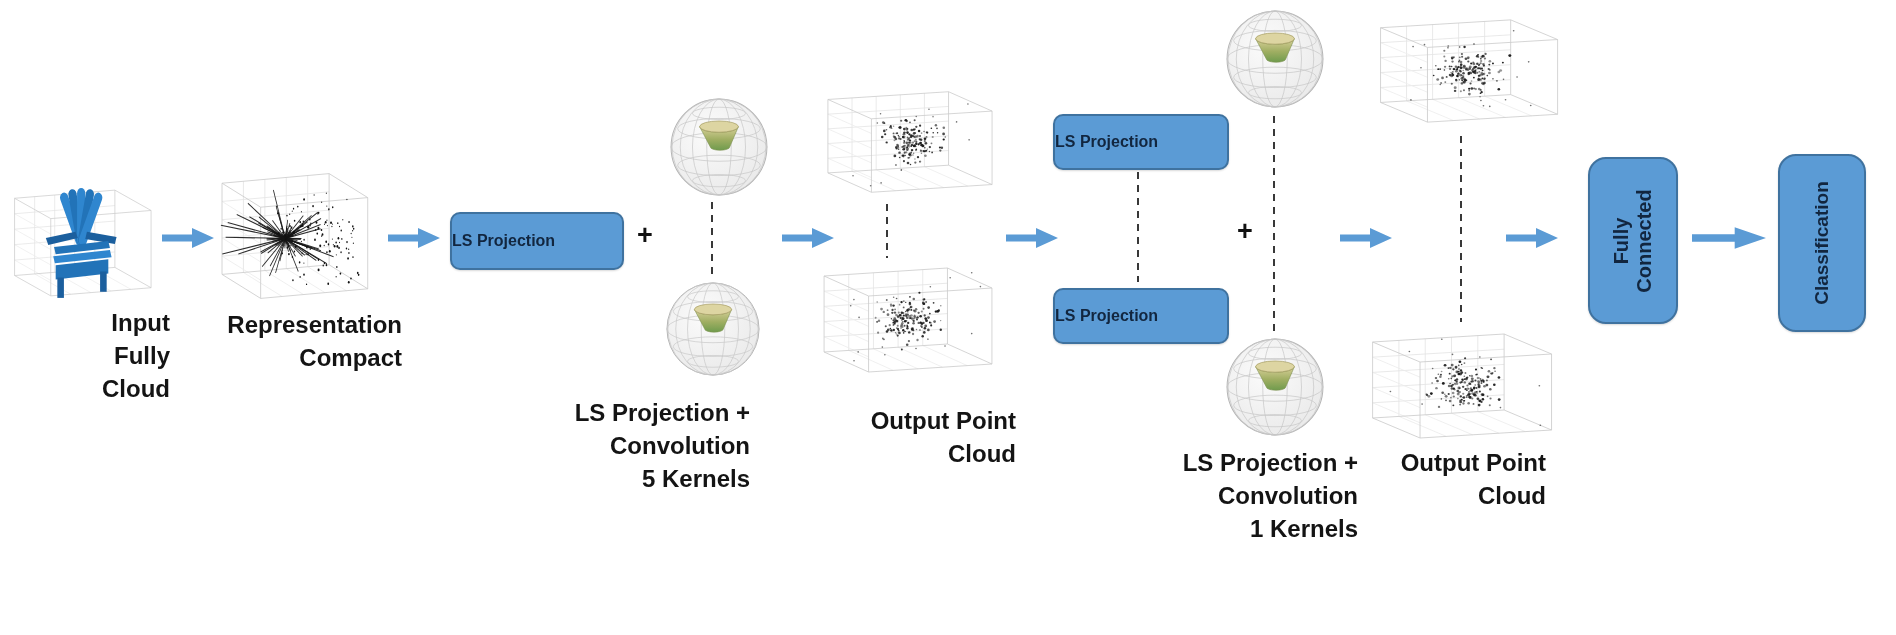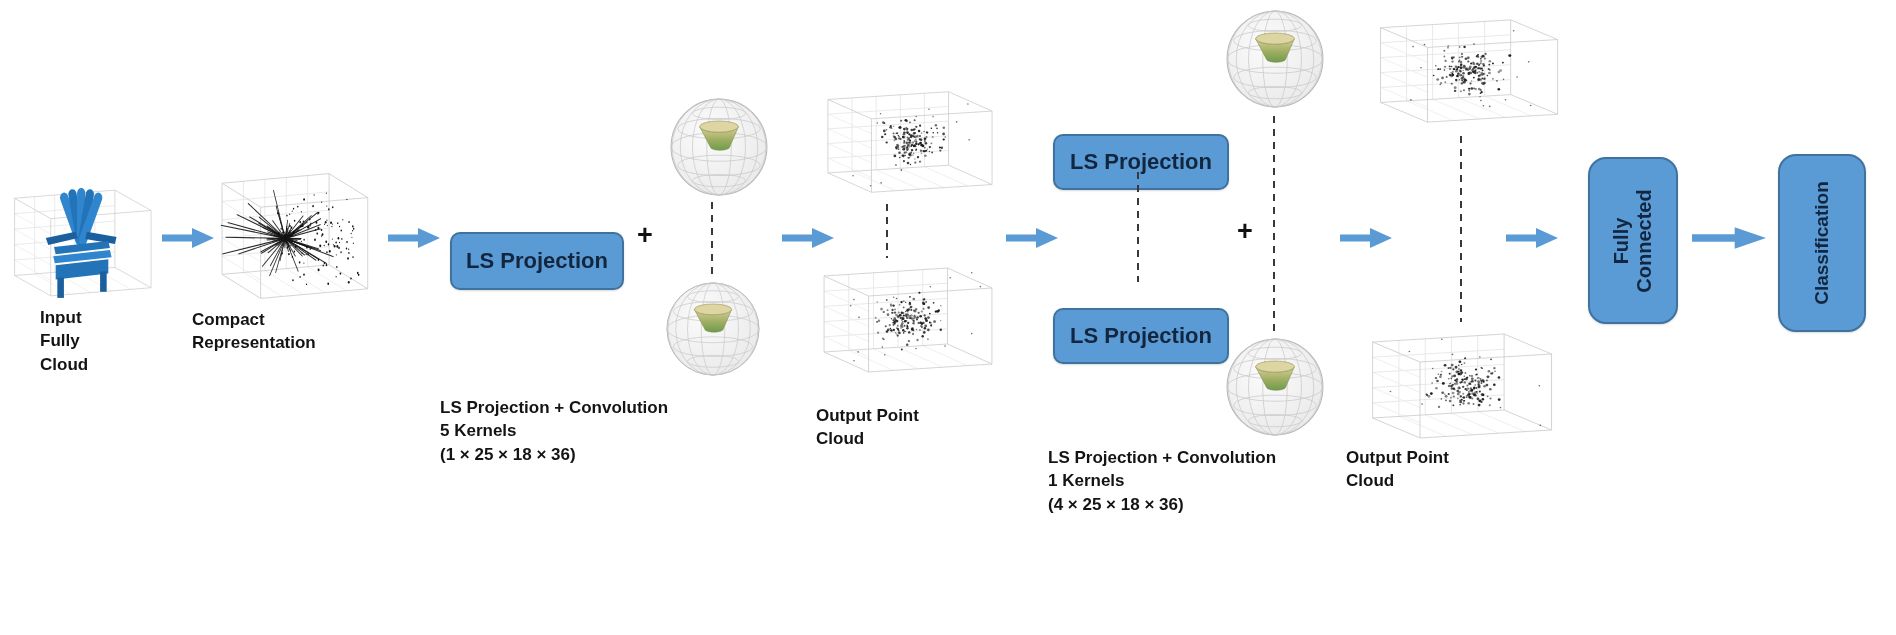--- a/index.html
+++ b/index.html
@@ -11,29 +11,28 @@
   }
   html,body{margin:0;padding:0;background:#fff;}
   .canvas{
     position:relative;width:1896px;height:635px;background:#ffffff;overflow:hidden;
     font-family:"Liberation Sans",sans-serif;
   }
   .abs{position:absolute;}
   .fig{position:absolute;}
   .fig svg{display:block;}
   .caption{
-    position:absolute;font-weight:bold;font-size:17px;line-height:1.38;
-    color:var(--label);text-align:left;
+    position:absolute;font-weight:bold;font-size:24px;line-height:1.38;
+    color:var(--label);text-align:right;
   }
   .btn{
-    position:absolute;display:flex;align-items:center;justify-content:center;
+    position:absolute;display:flex;align-items:center;
     background:var(--accent);border:2px solid var(--accent-border);border-radius:10px;
-    font-weight:bold;font-size:22px;color:var(--button-text);
+    font-weight:bold;font-size:16px;color:var(--button-text);
     box-shadow:0 1px 2px rgba(0,0,0,0.15);
-    margin-top:20px;
   }
   .vbox{
     position:absolute;background:var(--accent);border:2px solid var(--accent-border);
     border-radius:18px;box-shadow:0 1px 2px rgba(0,0,0,0.15);
   }
   .vtext{
     position:absolute;left:50%;top:50%;
     transform:translate(-50%,-50%) rotate(-90deg);
     font-weight:bold;font-size:20px;color:var(--button-text);
     text-align:center;line-height:1.15;
@@ -389,22 +388,22 @@
         <circle cx="123.3" cy="84.6" r="0.77" fill="#111"></circle>
         <circle cx="129.3" cy="67.0" r="0.86" fill="#111"></circle>
         <circle cx="127.4" cy="35.1" r="0.57" fill="#111"></circle>
         <circle cx="151.6" cy="78.7" r="0.98" fill="#111"></circle>
         <circle cx="156.0" cy="61.1" r="0.55" fill="#111"></circle>
         <circle cx="77.4" cy="57.1" r="0.93" fill="#111"></circle>
         <circle cx="154.9" cy="95.4" r="0.91" fill="#111"></circle>
       </svg>
     </div>
   <div class="caption" style="left:192px;top:308px;width:210px">
+    <div>Representation</div>
     <div>Compact</div>
-    <div>Representation</div>
   </div>
 
   <svg class="arrow" style="left:388px;top:225px" width="52" height="26" viewBox="0 0 52 26">
     <polygon points="0,9.5 30,9.5 30,3 52,13 30,23 30,16.5 0,16.5"></polygon>
     </svg>
 
   <div class="btn" style="left:450px;top:212px;width:170px;height:54px">
     <span>LS Projection</span>
   </div>
   <div class="plus" style="left:628px;top:220px;width:34px">+</div>
@@ -413,21 +412,20 @@
       <use href="#sphereSym"></use>
     </svg>
   <div class="dash" style="left:711px;top:202px;height:76px"></div>
   <svg class="abs" style="left:664px;top:280px" width="98" height="98">
       <use href="#sphereSym"></use>
     </svg>
 
   <div class="caption" style="left:440px;top:396px;width:310px">
     <div>LS Projection + Convolution</div>
     <div>5 Kernels</div>
-    <div>(1 × 25 × 18 × 36)</div>
   </div>
 
   <svg class="arrow" style="left:782px;top:225px" width="52" height="26" viewBox="0 0 52 26">
     <polygon points="0,9.5 30,9.5 30,3 52,13 30,23 30,16.5 0,16.5"></polygon>
     </svg>
 
   <div class="fig" style="left:820px;top:84px;width:178px;height:116px">
       <svg viewBox="0 0 180 120" width="100%" height="100%" preserveAspectRatio="none">
         <line x1="32.4" y1="90.4" x2="32.4" y2="14.4" stroke="#e4e4e4" stroke-width="0.8"></line>
         <line x1="8.0" y1="76.8" x2="130.0" y2="68.8" stroke="#e4e4e4" stroke-width="0.8"></line>
@@ -902,21 +900,20 @@
       <use href="#sphereSym"></use>
     </svg>
   <div class="dash" style="left:1273px;top:116px;height:216px"></div>
   <svg class="abs" style="left:1224px;top:336px" width="102" height="102">
       <use href="#sphereSym"></use>
     </svg>
 
   <div class="caption" style="left:1048px;top:446px;width:310px">
     <div>LS Projection + Convolution</div>
     <div>1 Kernels</div>
-    <div>(4 × 25 × 18 × 36)</div>
   </div>
 
   <svg class="arrow" style="left:1340px;top:225px" width="52" height="26" viewBox="0 0 52 26">
     <polygon points="0,9.5 30,9.5 30,3 52,13 30,23 30,16.5 0,16.5"></polygon>
     </svg>
 
   <div class="fig" style="left:1372px;top:12px;width:192px;height:118px">
       <svg viewBox="0 0 180 120" width="100%" height="100%" preserveAspectRatio="none">
         <line x1="32.4" y1="90.4" x2="32.4" y2="14.4" stroke="#e4e4e4" stroke-width="0.8"></line>
         <line x1="8.0" y1="76.8" x2="130.0" y2="68.8" stroke="#e4e4e4" stroke-width="0.8"></line>

